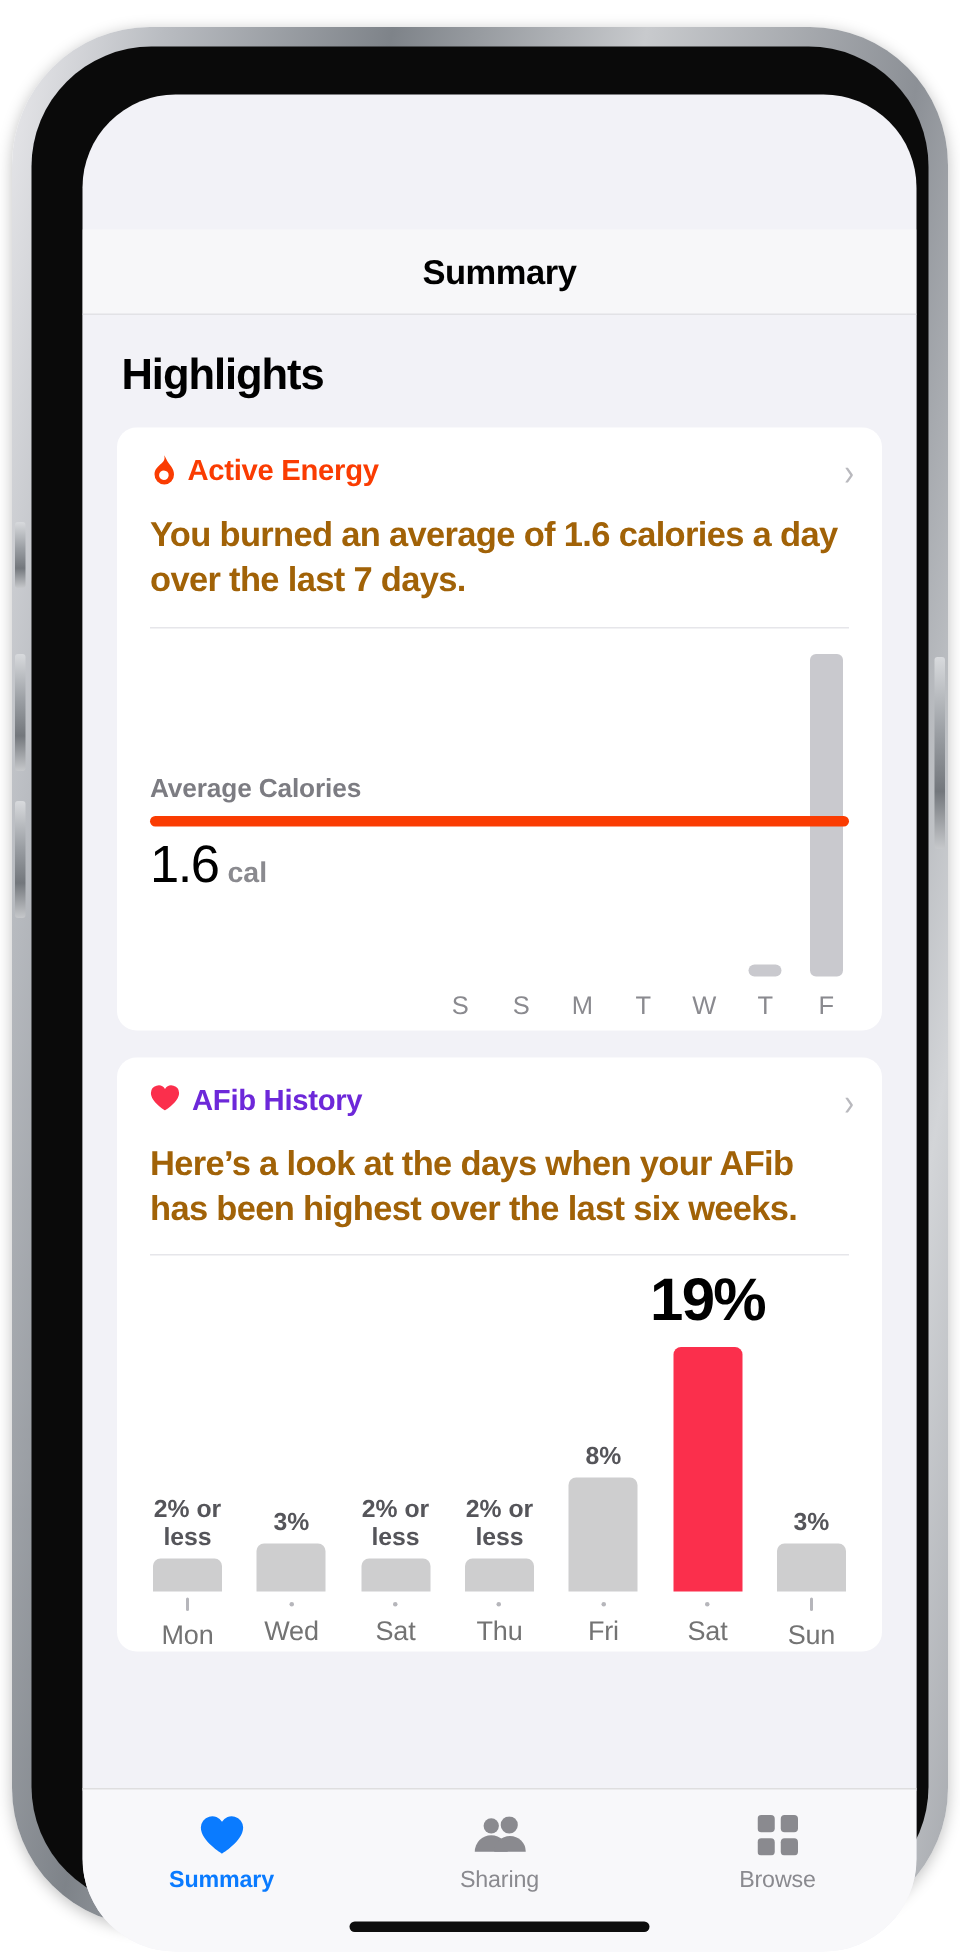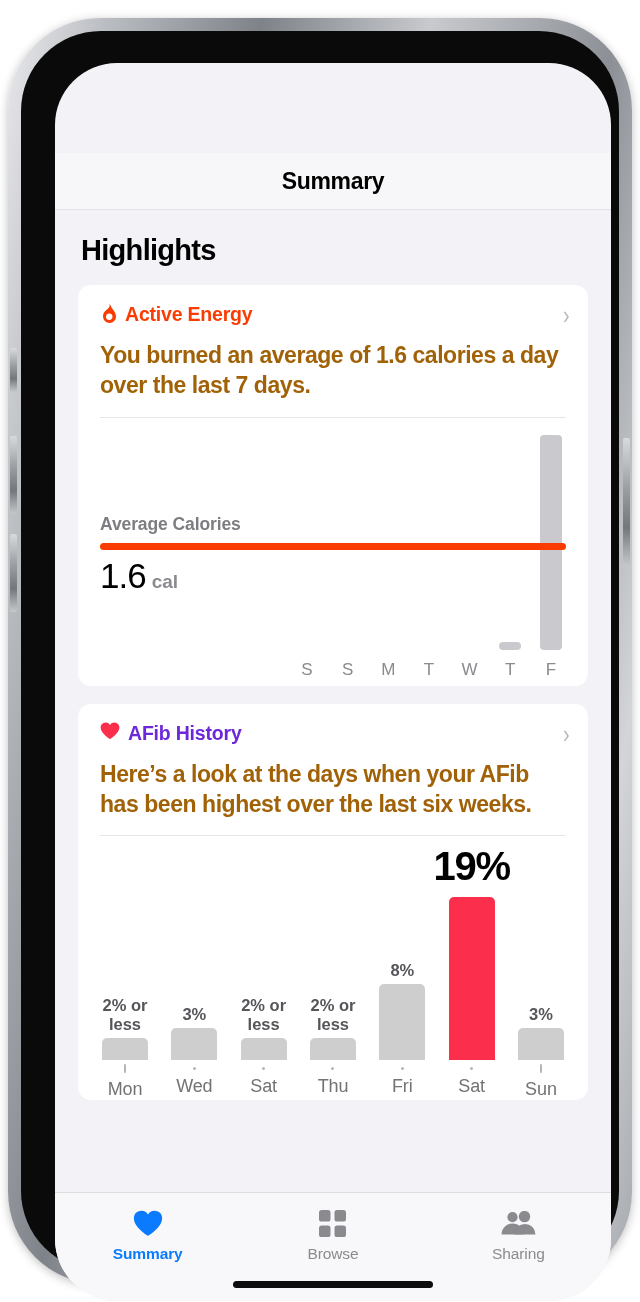--- a/index.html
+++ b/index.html
@@ -568,38 +568,38 @@
           <div class="tab active">
             <div class="tab-icon">
               <svg width="30" height="27" viewBox="0 0 30 27">
                 <path d="M15 25.8 C15 25.8 0.9 17.4 0.9 8.4 A7.6 7.6 0 0 1 15 4.5 A7.6 7.6 0 0 1 29.1 8.4 C29.1 17.4 15 25.8 15 25.8 Z" fill="#0A7BFF"></path>
               </svg>
             </div>
             <div class="tab-label">Summary</div>
           </div>
           <div class="tab">
             <div class="tab-icon">
+              <svg width="36" height="25" viewBox="0 0 36 25">
+                <circle cx="12.5" cy="6.2" r="5.1" fill="#8A8A8F"></circle>
+                <circle cx="24.5" cy="5.6" r="5.7" fill="#8A8A8F"></circle>
+                <path d="M1.5 23.5 a11 11 0 0 1 22 0 Z" fill="#8A8A8F"></path>
+                <path d="M14.5 23.5 a10.5 10.5 0 0 1 21 0 Z" fill="#8A8A8F"></path>
+              </svg>
+            </div>
+            <div class="tab-label">Sharing</div>
+          </div>
+          <div class="tab">
+            <div class="tab-icon">
               <svg width="27" height="27" viewBox="0 0 27 27">
                 <rect x="0" y="0" width="11.5" height="11.5" rx="2.6" fill="#8A8A8F"></rect>
                 <rect x="15.5" y="0" width="11.5" height="11.5" rx="2.6" fill="#8A8A8F"></rect>
                 <rect x="0" y="15.5" width="11.5" height="11.5" rx="2.6" fill="#8A8A8F"></rect>
                 <rect x="15.5" y="15.5" width="11.5" height="11.5" rx="2.6" fill="#8A8A8F"></rect>
               </svg>
             </div>
             <div class="tab-label">Browse</div>
           </div>
-          <div class="tab">
-            <div class="tab-icon">
-              <svg width="36" height="25" viewBox="0 0 36 25">
-                <circle cx="12.5" cy="6.2" r="5.1" fill="#8A8A8F"></circle>
-                <circle cx="24.5" cy="5.6" r="5.7" fill="#8A8A8F"></circle>
-                <path d="M1.5 23.5 a11 11 0 0 1 22 0 Z" fill="#8A8A8F"></path>
-                <path d="M14.5 23.5 a10.5 10.5 0 0 1 21 0 Z" fill="#8A8A8F"></path>
-              </svg>
-            </div>
-            <div class="tab-label">Sharing</div>
-          </div>
         </div>
       <div class="home-indicator"></div>
 
     </div>
   </div>
 </div>
 
 </body></html>

